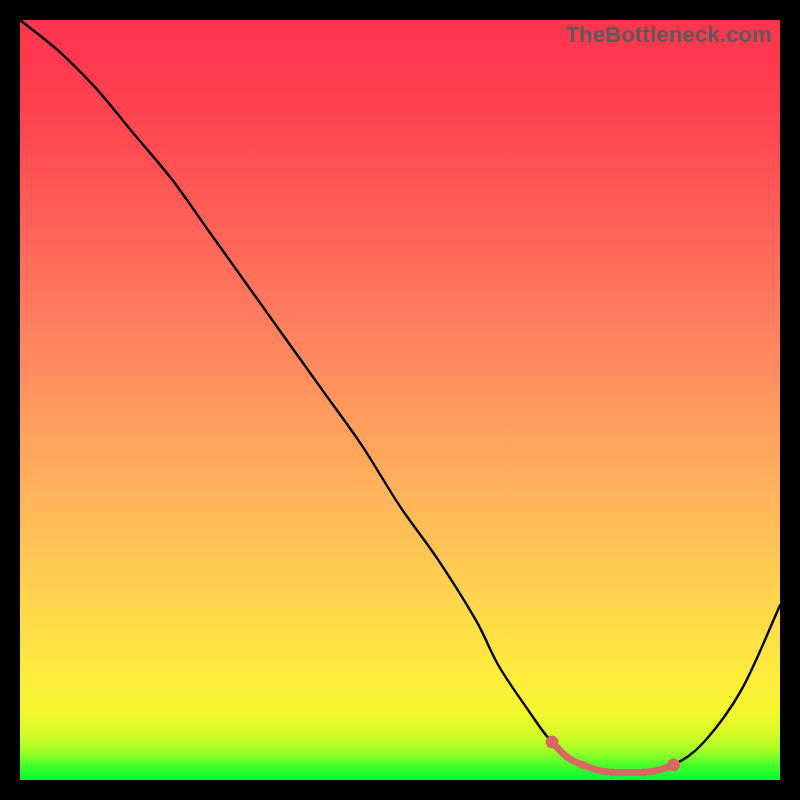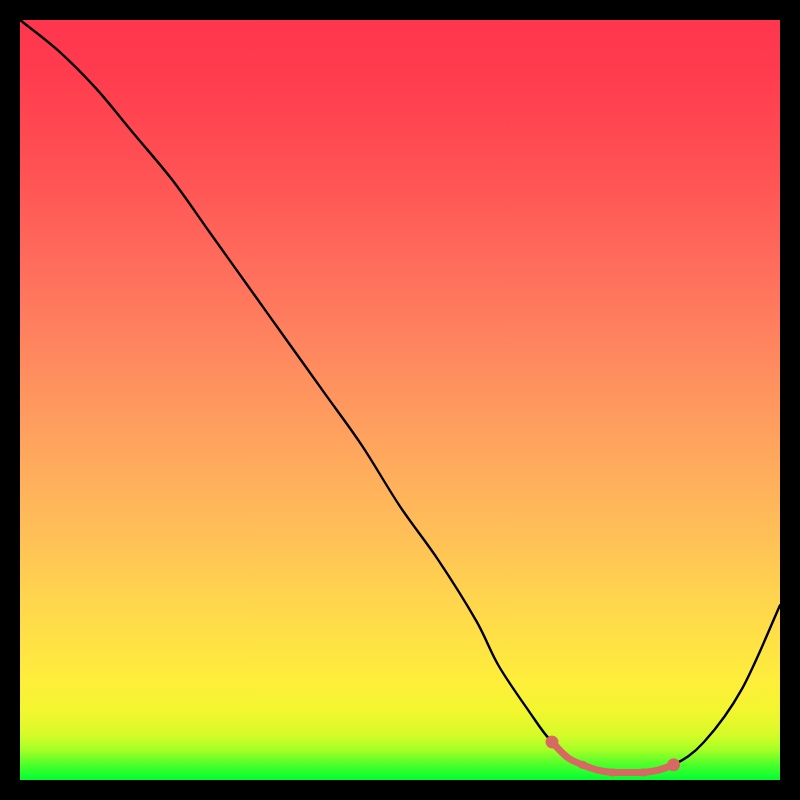--- a/index.html
+++ b/index.html
@@ -65,20 +65,21 @@
     height: 760px;
     overflow: visible;
   }
 </style>
 </head>
 <body>
 
 <div class="frame">
   <div class="plot-bg"></div>
 
+  <div class="watermark">TheBottleneck.com</div>
 
   <svg class="curve" viewBox="0 0 760 760" preserveAspectRatio="none">
     <path id="main-curve" fill="none" stroke="#000000" stroke-width="2.4" stroke-linecap="round" stroke-linejoin="round" d="M 0.00 0.00 C 6.33 5.07, 25.33 19.00, 38.00 30.40 C 50.67 41.80, 63.33 54.47, 76.00 68.40 C 88.67 82.33, 101.33 98.80, 114.00 114.00 C 126.67 129.20, 139.33 143.13, 152.00 159.60 C 164.67 176.07, 177.33 195.07, 190.00 212.80 C 202.67 230.53, 215.33 248.27, 228.00 266.00 C 240.67 283.73, 253.33 301.47, 266.00 319.20 C 278.67 336.93, 291.33 354.67, 304.00 372.40 C 316.67 390.13, 329.33 406.60, 342.00 425.60 C 354.67 444.60, 367.33 467.40, 380.00 486.40 C 392.67 505.40, 405.33 520.60, 418.00 539.60 C 430.67 558.60, 445.87 582.67, 456.00 600.40 C 466.13 618.13, 469.93 630.80, 478.80 646.00 C 487.67 661.20, 500.33 678.93, 509.20 691.60 C 518.07 704.27, 523.13 713.13, 532.00 722.00 C 540.87 730.87, 552.27 739.73, 562.40 744.80 C 572.53 749.87, 582.67 751.13, 592.80 752.40 C 602.93 753.67, 613.07 753.67, 623.20 752.40 C 633.33 751.13, 643.47 749.87, 653.60 744.80 C 663.73 739.73, 672.60 734.67, 684.00 722.00 C 695.40 709.33, 709.33 691.60, 722.00 668.80 C 734.67 646.00, 753.67 599.13, 760.00 585.20"></path>
     <g id="highlight-group">
         <path d="M 532.00 722.00 C 534.53 724.53, 542.13 733.40, 547.20 737.20 C 552.27 741.00, 557.33 742.65, 562.40 744.80 C 567.47 746.95, 572.53 748.85, 577.60 750.12 C 582.67 751.39, 587.73 752.02, 592.80 752.40 C 597.87 752.78, 602.93 752.40, 608.00 752.40 C 613.07 752.40, 618.13 752.78, 623.20 752.40 C 628.27 752.02, 633.33 751.39, 638.40 750.12 C 643.47 748.85, 651.07 745.69, 653.60 744.80" fill="none" stroke="#d66a63" stroke-width="7" stroke-linecap="round" stroke-linejoin="round"></path>
         <circle cx="532.00" cy="722.00" r="6.5" fill="#d66a63"></circle>
         <circle cx="653.60" cy="744.80" r="6.5" fill="#d66a63"></circle>
         <circle cx="562.40" cy="744.80" r="4" fill="#d66a63"></circle>
         <circle cx="592.80" cy="752.40" r="4" fill="#d66a63"></circle>
         <circle cx="623.20" cy="752.40" r="4" fill="#d66a63"></circle>

